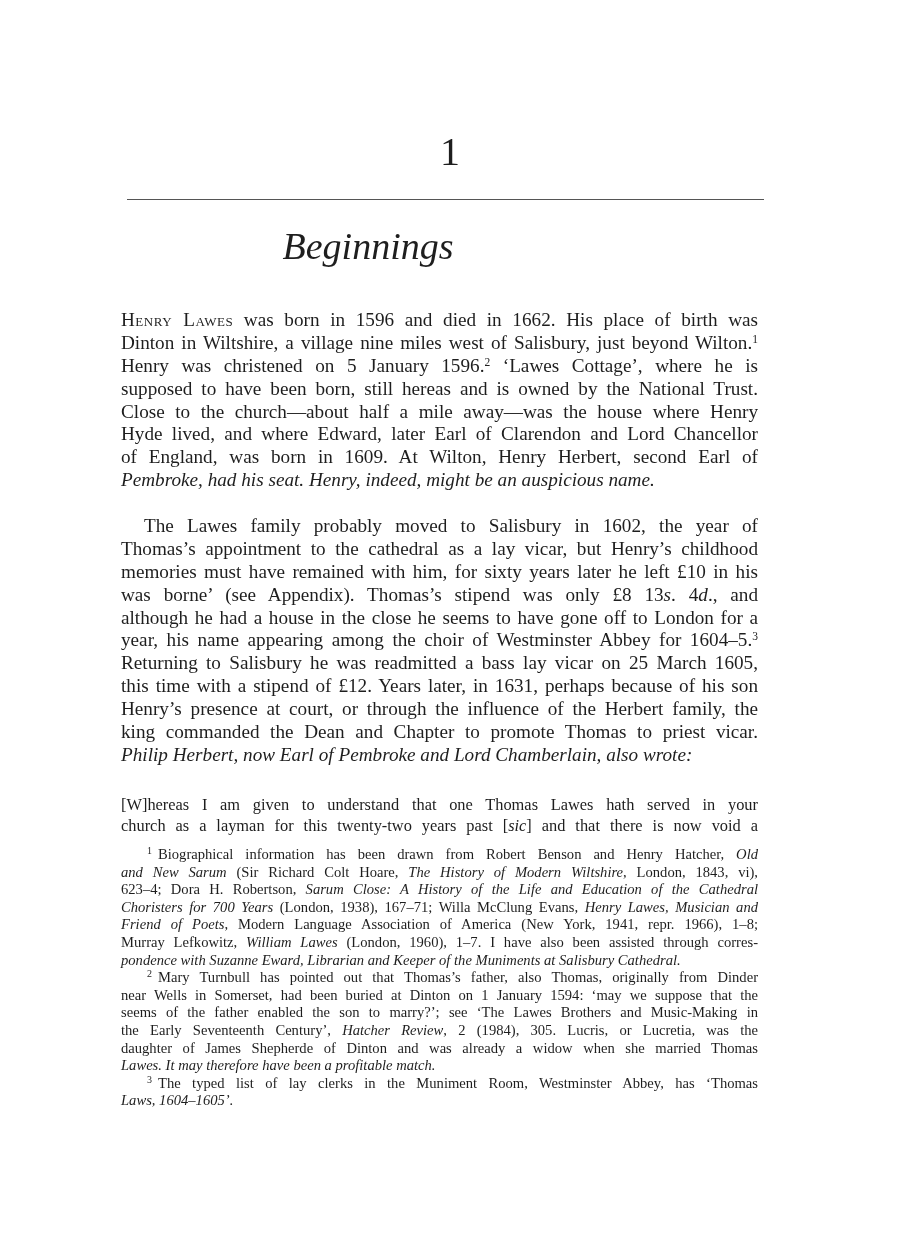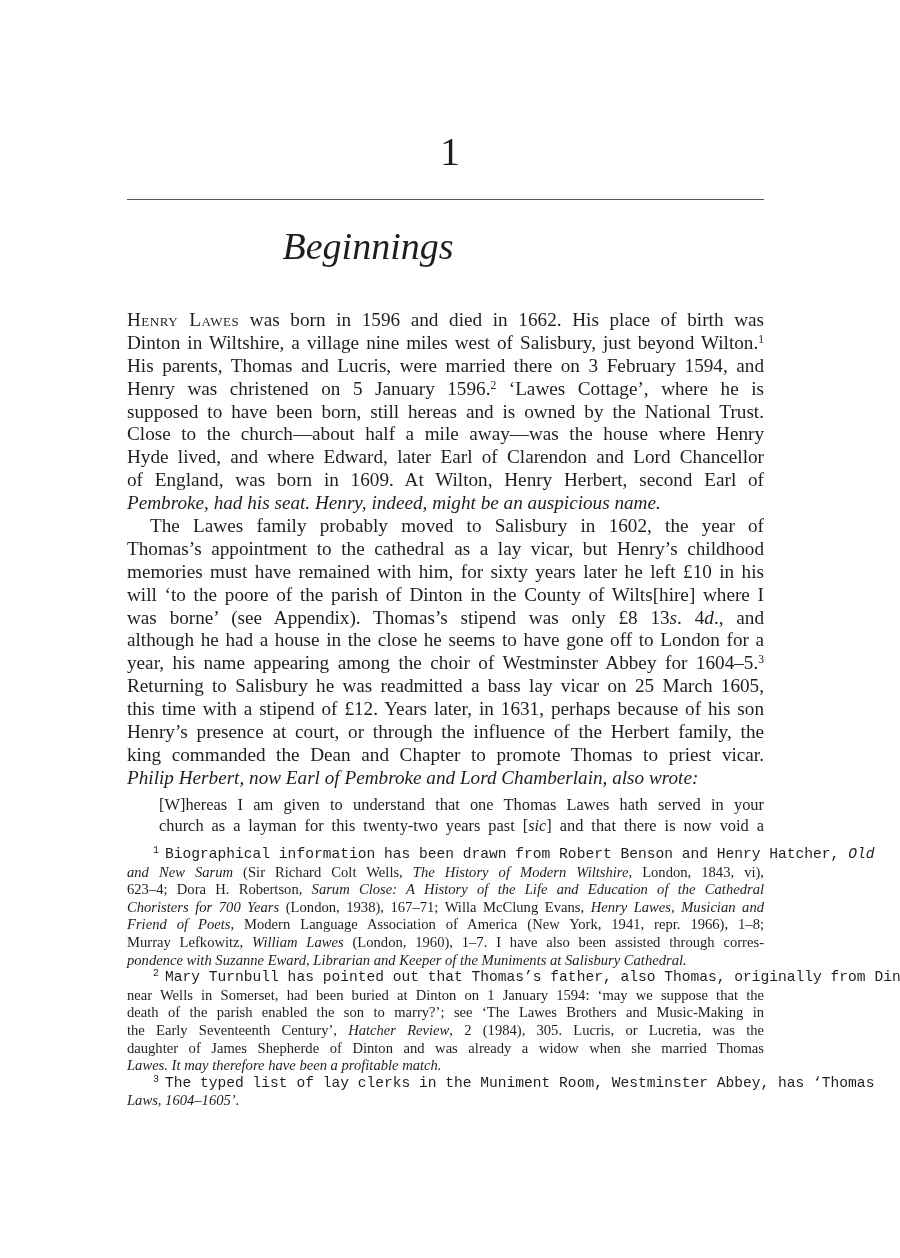--- a/index.html
+++ b/index.html
@@ -4,82 +4,80 @@
 <style>
   html, body { margin: 0; padding: 0; background: #ffffff; }
   body { width: 900px; height: 1258px; position: relative; overflow: hidden;
          font-family: "Liberation Serif", "DejaVu Serif", serif; color: #1e1e1e; }
   .chapter-num { position: absolute; top: 128px; left: 0; width: 900px; text-align: center;
                  font-size: 40px; line-height: 48px; }
   .rule { position: absolute; top: 199px; left: 127px; width: 637px; height: 0;
           border-top: 1.5px solid #555; }
   .chapter-title { position: absolute; top: 222px; left: 0; width: 736px; text-align: center;
                    font-size: 38px; line-height: 48px; font-style: italic; }
-  .body { position: absolute; left: 127px; width: 637px; }
+  .body { position: absolute; left: 121px; width: 637px; }
   .line { display: block; white-space: nowrap; text-align: justify; text-align-last: justify; height: 22.9px; line-height: 22.9px; font-size: 19.2px; }
   .line.last { text-align-last: left; font-style: italic; }
   .sc { font-variant: small-caps; letter-spacing: 0.5px; }
   sup { font-size: 60%; line-height: 0; vertical-align: 0.55em; }
-  .quote .line { font-size: 16.4px; height: 20.5px; line-height: 20.5px; margin-left: 32px; }
+  .quote .line { font-size: 16.4px; height: 20.5px; line-height: 20.5px; }
   .notes .line { font-size: 14.6px; height: 17.6px; line-height: 17.6px; }
   .indent { padding-left: 23px; }
-  .nindent { padding-left: 26px; font-family: Liberation Mono, monospace; }
+  .nindent { padding-left: 26px; }
   .nmark { font-size: 10px; vertical-align: 0.5em; line-height: 0; margin-right: 6px; }
   i { font-style: italic; }
 </style>
 </head>
 <body>
 
 <div class="chapter-num">1</div>
 <div class="rule"></div>
 <div class="chapter-title">Beginnings</div>
 
 <div class="body" style="top:309px;">
   <span class="line"><span class="sc">Henry Lawes</span><span> was born in 1596 and died in 1662. His place of birth was</span></span>
   <span class="line"><span>Dinton in Wiltshire, a village nine miles west of Salisbury, just beyond Wilton.</span><sup>1</sup></span>
-  <span class="line"><span>His parents, Thomas and Lucris, were married there on 3 February 1594, and</span></span>
   <span class="line"><span>Henry was christened on 5 January 1596.</span><sup>2</sup><span> ‘Lawes Cottage’, where he is</span></span>
   <span class="line"><span>supposed to have been born, still hereas and is owned by the National Trust.</span></span>
   <span class="line"><span>Close to the church—about half a mile away—was the house where Henry</span></span>
   <span class="line"><span>Hyde lived, and where Edward, later Earl of Clarendon and Lord Chancellor</span></span>
   <span class="line"><span>of England, was born in 1609. At Wilton, Henry Herbert, second Earl of</span></span>
   <span class="line last"><span>Pembroke, had his seat. Henry, indeed, might be an auspicious name.</span></span>
 </div>
 
 <div class="body" style="top:515px;">
   <span class="line indent"><span>The Lawes family probably moved to Salisbury in 1602, the year of</span></span>
   <span class="line"><span>Thomas’s appointment to the cathedral as a lay vicar, but Henry’s childhood</span></span>
   <span class="line"><span>memories must have remained with him, for sixty years later he left £10 in his</span></span>
-  <span class="line"><span>will ‘to the poore of the parish of Dinton in the County of Wilts[hire] where I</span></span>
   <span class="line"><span>was borne’ (see Appendix). Thomas’s stipend was only £8 13</span><i>s</i><span>. 4</span><i>d</i><span>., and</span></span>
   <span class="line"><span>although he had a house in the close he seems to have gone off to London for a</span></span>
   <span class="line"><span>year, his name appearing among the choir of Westminster Abbey for 1604–5.</span><sup>3</sup></span>
   <span class="line"><span>Returning to Salisbury he was readmitted a bass lay vicar on 25 March 1605,</span></span>
   <span class="line"><span>this time with a stipend of £12. Years later, in 1631, perhaps because of his son</span></span>
   <span class="line"><span>Henry’s presence at court, or through the influence of the Herbert family, the</span></span>
   <span class="line"><span>king commanded the Dean and Chapter to promote Thomas to priest vicar.</span></span>
   <span class="line last"><span>Philip Herbert, now Earl of Pembroke and Lord Chamberlain, also wrote:</span></span>
 </div>
 
 <div class="body quote" style="top:795px;">
   <span class="line"><span>[W]hereas I am given to understand that one Thomas Lawes hath served in your</span></span>
   <span class="line"><span>church as a layman for this twenty-two years past [</span><i>sic</i><span>] and that there is now void a</span></span>
 </div>
 
 <div class="body notes" style="top:846px;">
   <span class="line nindent"><span class="nmark">1</span><span>Biographical information has been drawn from Robert Benson and Henry Hatcher, </span><i>Old</i></span>
-  <span class="line"><i>and New Sarum</i><span> (Sir Richard Colt Wells, </span><i>The History of Modern Wiltshire</i><span>, London, 1843, vi),</span></span>
+  <span class="line"><i>and New Sarum</i><span> (Sir Richard Colt Hoare, </span><i>The History of Modern Wiltshire</i><span>, London, 1843, vi),</span></span>
   <span class="line"><span>623–4; Dora H. Robertson, </span><i>Sarum Close: A History of the Life and Education of the Cathedral</i></span>
   <span class="line"><i>Choristers for 700 Years</i><span> (London, 1938), 167–71; Willa McClung Evans, </span><i>Henry Lawes, Musician and</i></span>
   <span class="line"><i>Friend of Poets</i><span>, Modern Language Association of America (New York, 1941, repr. 1966), 1–8;</span></span>
   <span class="line"><span>Murray Lefkowitz, </span><i>William Lawes</i><span> (London, 1960), 1–7. I have also been assisted through corres-</span></span>
   <span class="line last"><span>pondence with Suzanne Eward, Librarian and Keeper of the Muniments at Salisbury Cathedral.</span></span>
 
   <span class="line nindent"><span class="nmark">2</span><span>Mary Turnbull has pointed out that Thomas’s father, also Thomas, originally from Dinder</span></span>
   <span class="line"><span>near Wells in Somerset, had been buried at Dinton on 1 January 1594: ‘may we suppose that the</span></span>
-  <span class="line"><span>death of the parish enabled the son to marry?’; see ‘The Lawes Brothers and Music-Making in</span></span>
+  <span class="line"><span>seems of the father enabled the son to marry?’; see ‘The Lawes Brothers and Music-Making in</span></span>
   <span class="line"><span>the Early Seventeenth Century’, </span><i>Hatcher Review</i><span>, 2 (1984), 305. Lucris, or Lucretia, was the</span></span>
   <span class="line"><span>daughter of James Shepherde of Dinton and was already a widow when she married Thomas</span></span>
   <span class="line last"><span>Lawes. It may therefore have been a profitable match.</span></span>
 
   <span class="line nindent"><span class="nmark">3</span><span>The typed list of lay clerks in the Muniment Room, Westminster Abbey, has ‘Thomas</span></span>
   <span class="line last"><span>Laws, 1604–1605’.</span></span>
 </div>
 
 </body></html>

